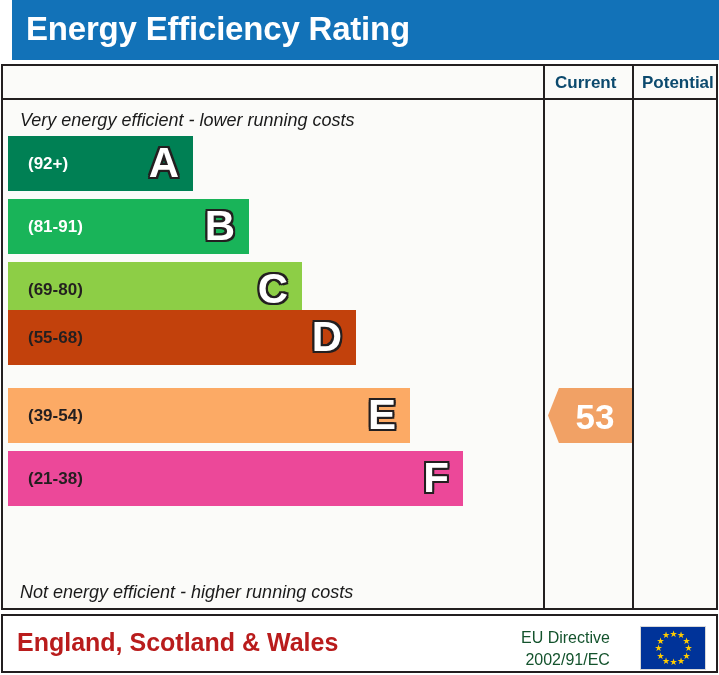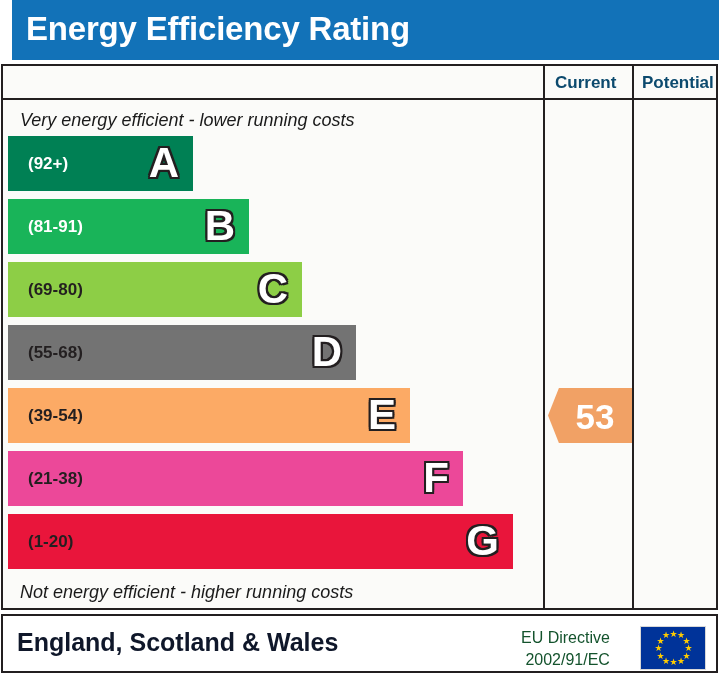--- a/index.html
+++ b/index.html
@@ -174,21 +174,21 @@
     border: 2px solid #231f20;
     box-sizing: border-box;
     background: #ffffff;
   }
   .footer-region {
     position: absolute;
     left: 14px;
     top: 12px;
     font-size: 25px;
     font-weight: bold;
-    color: #0f172a;
+    color: #b91c1c;
     white-space: nowrap;
   }
   .footer-directive {
     position: absolute;
     left: 518px;
     top: 11px;
     font-size: 16px;
     color: #14532d;
     line-height: 1.35;
     text-align: right;
@@ -252,39 +252,35 @@
       <div class="band" style="top:133px; width:241px; background:#19b459;">
         <span class="band-range range-light">(81-91)</span>
         <span class="band-letter">B</span>
       </div>
 
       <div class="band" style="top:196px; width:294px; background:#8dce46;">
         <span class="band-range range-dark">(69-80)</span>
         <span class="band-letter">C</span>
       </div>
 
-      <div class="band" style="top:259px; width:348px; background:#737373;">
+      <div class="band" style="top:244px; width:348px; background:#c2410c;">
         <span class="band-range range-dark">(55-68)</span>
         <span class="band-letter">D</span>
       </div>
 
       <div class="band" style="top:322px; width:402px; background:#fcaa65;">
         <span class="band-range range-dark">(39-54)</span>
         <span class="band-letter">E</span>
       </div>
 
       <div class="band" style="top:385px; width:455px; background:#ec4899;">
         <span class="band-range range-dark">(21-38)</span>
         <span class="band-letter">F</span>
       </div>
 
-      <div class="band" style="top:448px; width:505px; background:#e9153b;">
-        <span class="band-range range-dark">(1-20)</span>
-        <span class="band-letter">G</span>
-      </div>
 
     </div>
 
     <div class="marker" style="left:545px; top:322px; width:84px; background:#f1a165;">
       <span class="marker-value">53</span>
     </div>
 
 
   </div>
 

